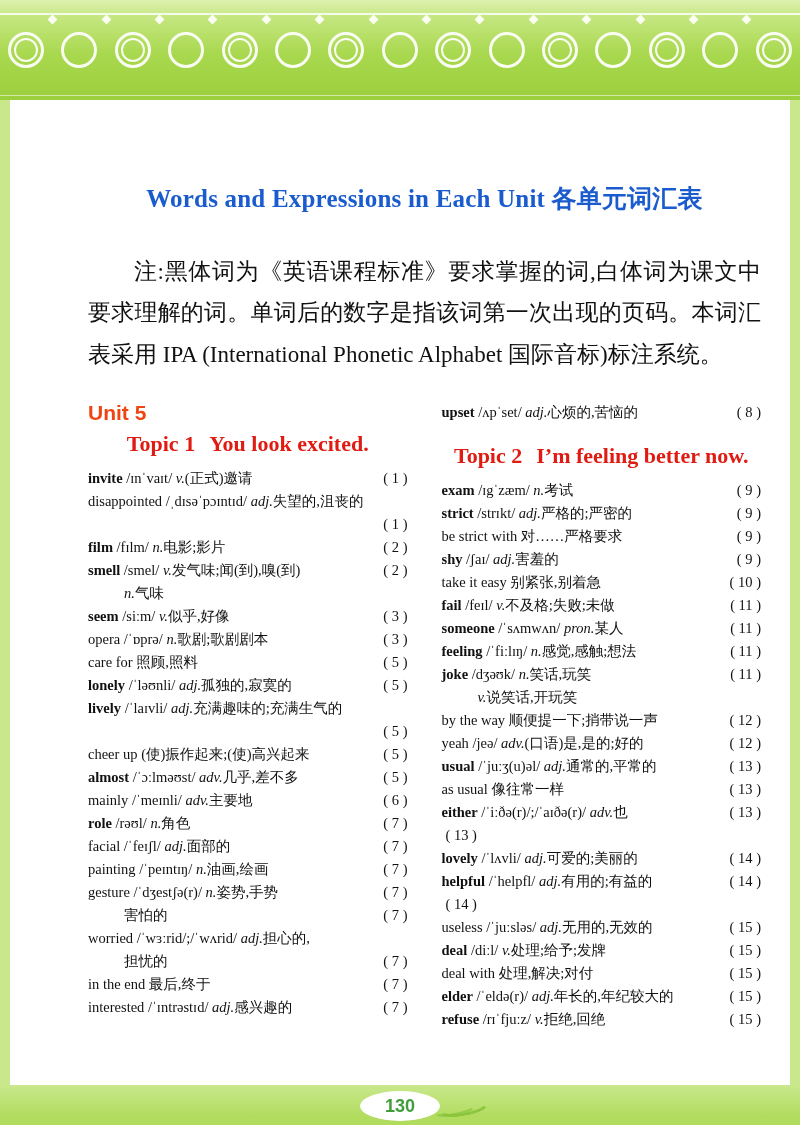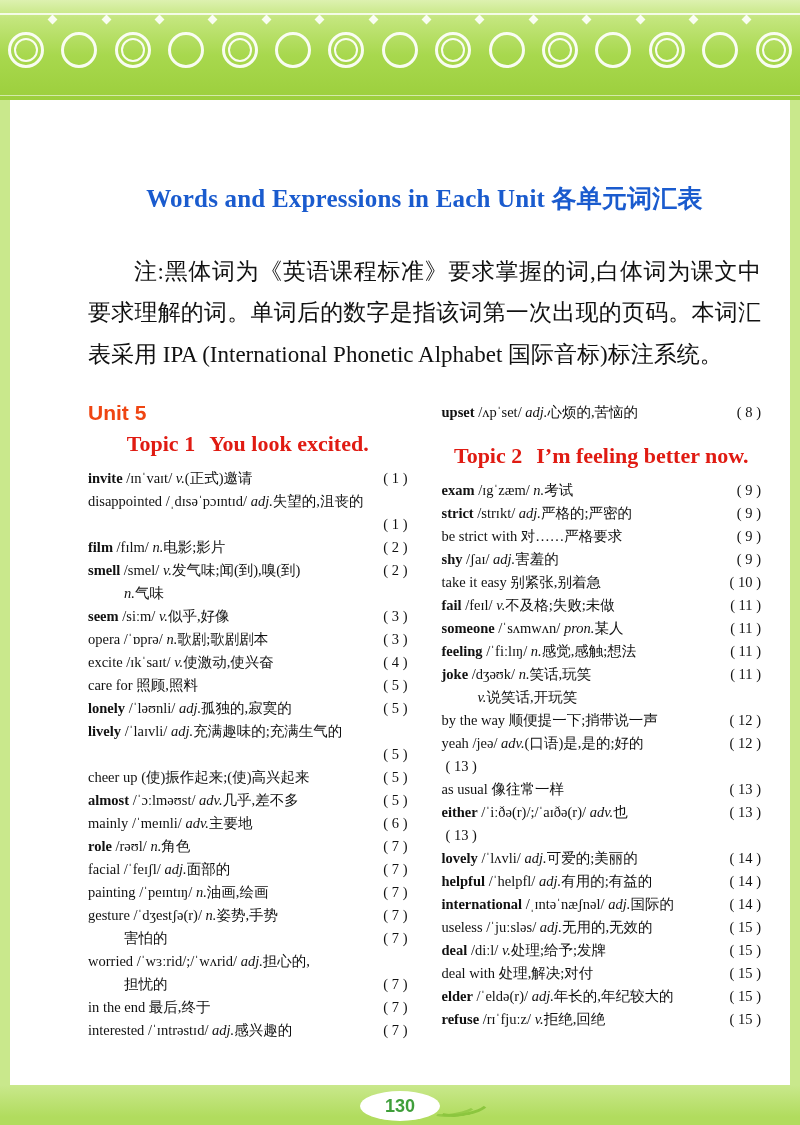--- a/index.html
+++ b/index.html
@@ -139,24 +139,20 @@
             </div>
             <div class="vline">
               <span class="vtext"><span class="hw">seem</span> /siːm/ <i>v.</i>似乎,好像</span>
               <span class="vpage">( 3 )</span>
             </div>
             <div class="vline">
               <span class="vtext"><span class="">opera</span> /ˈɒprə/ <i>n.</i>歌剧;歌剧剧本</span>
               <span class="vpage">( 3 )</span>
             </div>
             <div class="vline">
-              <span class="vtext"><span class="">excite</span> /ɪkˈsaɪt/ <i>v.</i>使激动,使兴奋</span>
-              <span class="vpage">( 4 )</span>
-            </div>
-            <div class="vline">
               <span class="vtext"><span class="">care for</span> 照顾,照料</span>
               <span class="vpage">( 5 )</span>
             </div>
             <div class="vline">
               <span class="vtext"><span class="hw">lonely</span> /ˈləʊnli/ <i>adj.</i>孤独的,寂寞的</span>
               <span class="vpage">( 5 )</span>
             </div>
             <div class="vline">
               <span class="vtext"><span class="hw">lively</span> /ˈlaɪvli/ <i>adj.</i>充满趣味的;充满生气的</span>
               <span class="vpage"></span>
@@ -269,20 +265,21 @@
             </div>
             <div class="vline">
               <span class="vtext"><span class="">by the way</span> 顺便提一下;捎带说一声</span>
               <span class="vpage">( 12 )</span>
             </div>
             <div class="vline">
               <span class="vtext"><span class="">yeah</span> /jeə/ <i>adv.</i>(口语)是,是的;好的</span>
               <span class="vpage">( 12 )</span>
             </div>
             <div class="vline">
+              <span class="vtext"><span class="hw">usual</span> /ˈjuːʒ(u)əl/ <i>adj.</i>通常的,平常的</span>
               <span class="vpage">( 13 )</span>
             </div>
             <div class="vline">
               <span class="vtext"><span class="">as usual</span> 像往常一样</span>
               <span class="vpage">( 13 )</span>
             </div>
             <div class="vline">
               <span class="vtext"><span class="hw">either</span> /ˈiːðə(r)/;/ˈaɪðə(r)/ <i>adv.</i>也</span>
               <span class="vpage">( 13 )</span>
             </div>
@@ -291,21 +288,20 @@
             </div>
             <div class="vline">
               <span class="vtext"><span class="hw">lovely</span> /ˈlʌvli/ <i>adj.</i>可爱的;美丽的</span>
               <span class="vpage">( 14 )</span>
             </div>
             <div class="vline">
               <span class="vtext"><span class="hw">helpful</span> /ˈhelpfl/ <i>adj.</i>有用的;有益的</span>
               <span class="vpage">( 14 )</span>
             </div>
             <div class="vline">
-              <span class="vtext"><span class="hw">international</span> /ˌɪntəˈnæʃnəl/ <i>adj.</i>国际的</span>
               <span class="vpage">( 14 )</span>
             </div>
             <div class="vline">
               <span class="vtext"><span class="">useless</span> /ˈjuːsləs/ <i>adj.</i>无用的,无效的</span>
               <span class="vpage">( 15 )</span>
             </div>
             <div class="vline">
               <span class="vtext"><span class="hw">deal</span> /diːl/ <i>v.</i>处理;给予;发牌</span>
               <span class="vpage">( 15 )</span>
             </div>

